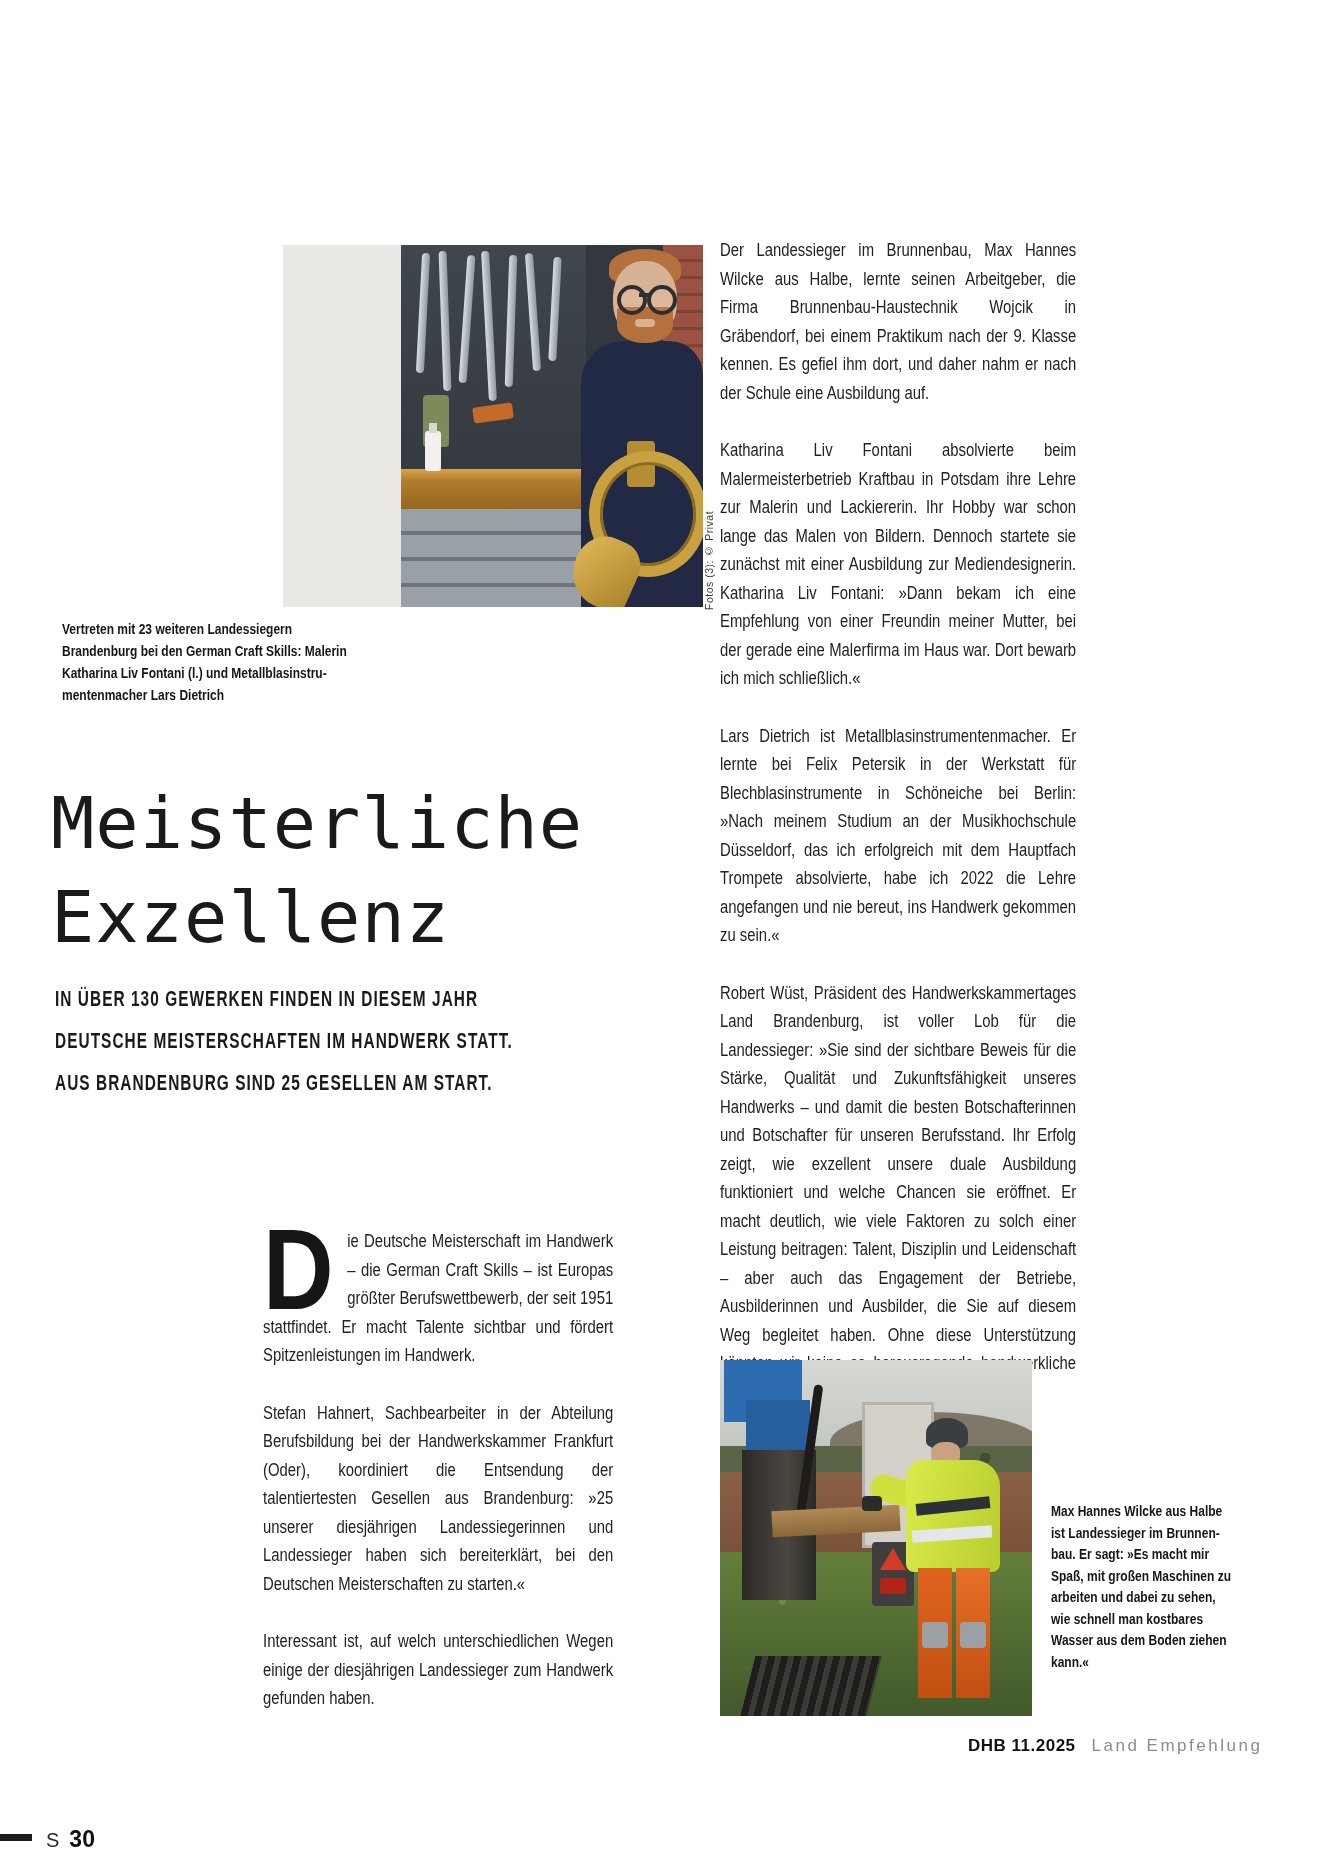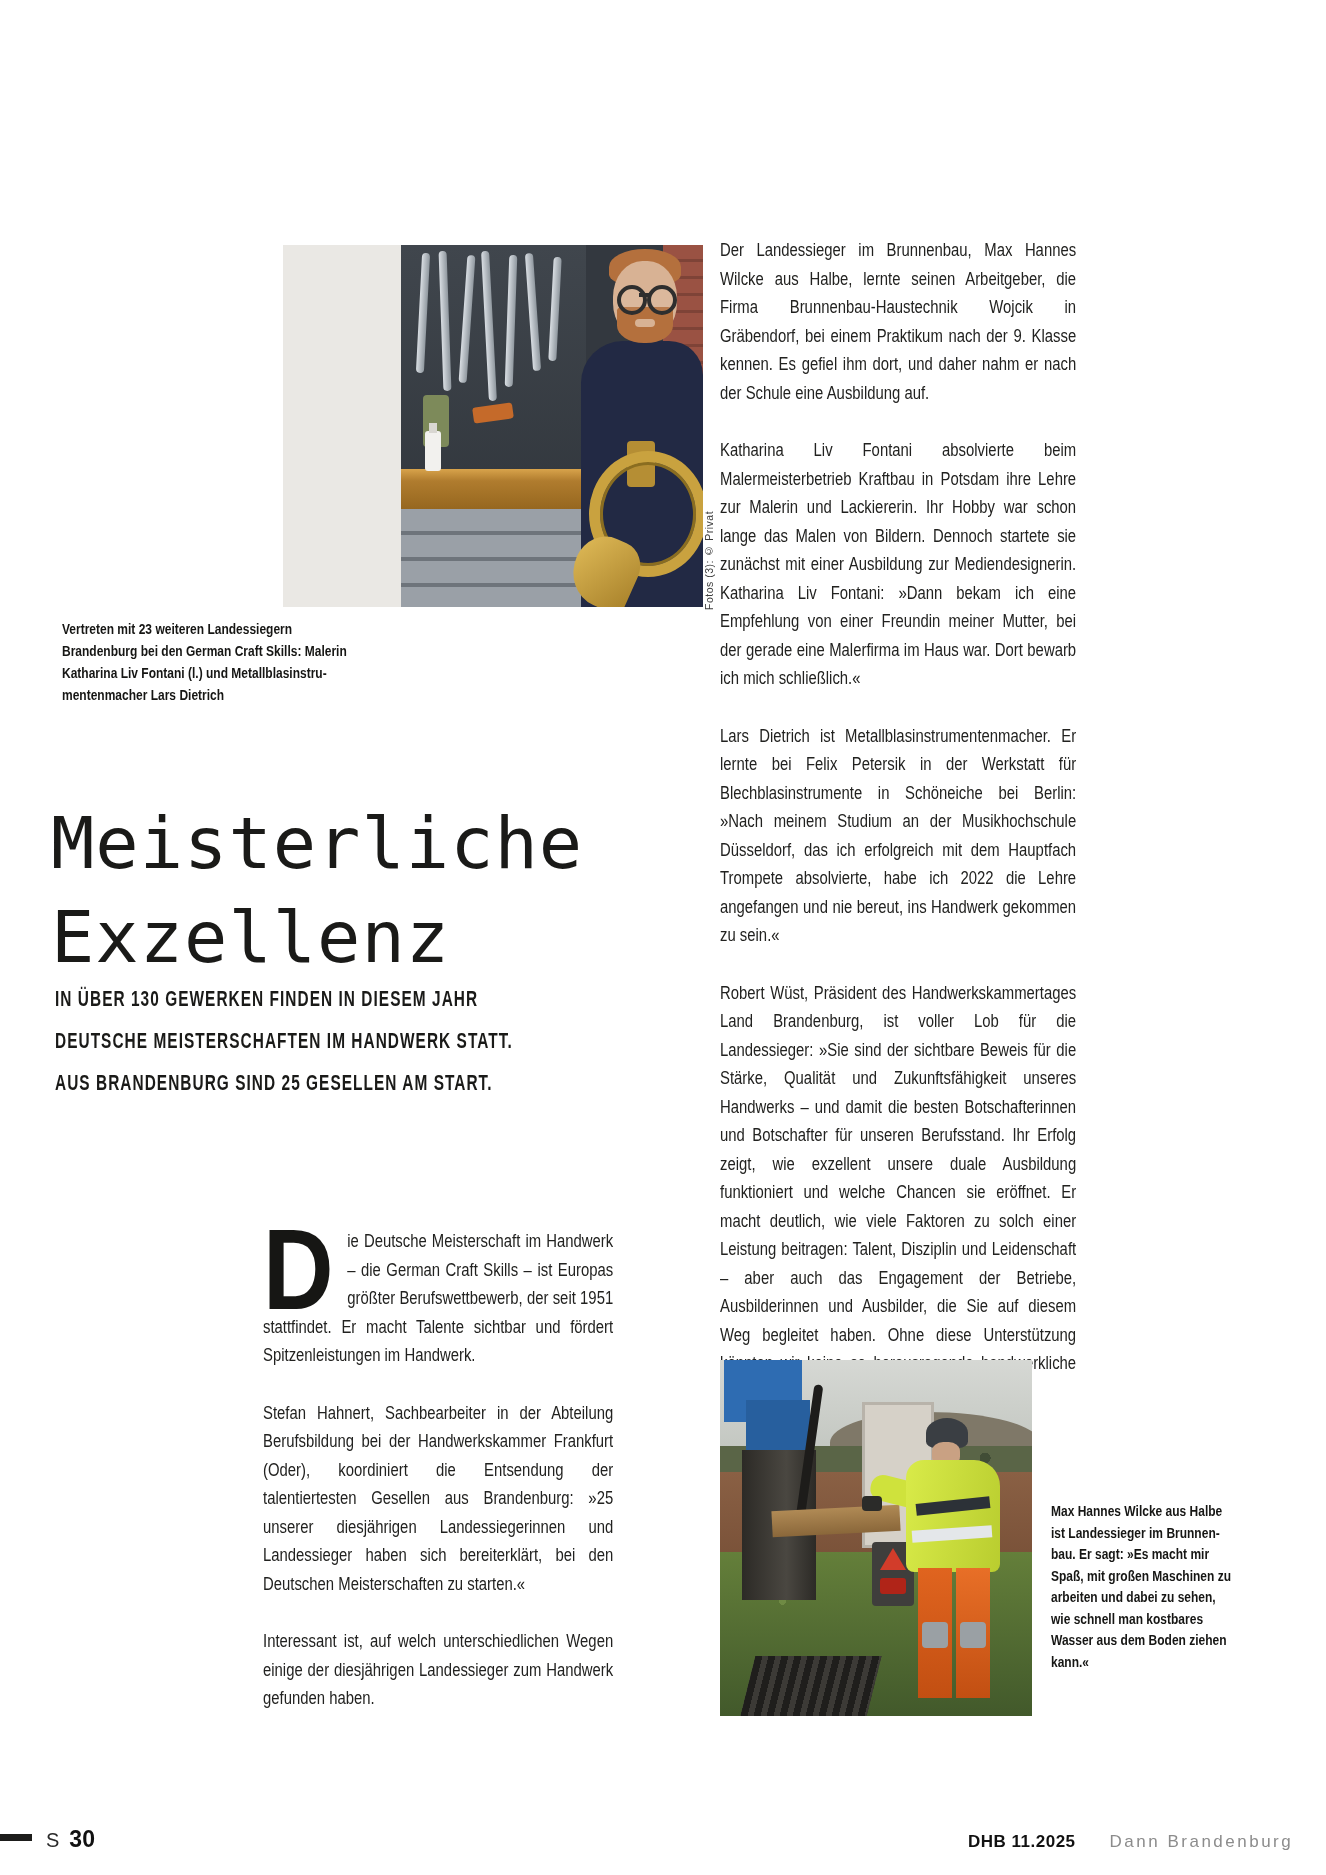--- a/index.html
+++ b/index.html
@@ -93,21 +93,21 @@
   .pb-trou2{left:236px;top:208px;width:34px;height:130px;background:linear-gradient(#e86f27,#c24f12);}
   .pb-knee1{left:202px;top:262px;width:26px;height:26px;background:#9aa0a4;border-radius:4px;}
   .pb-knee2{left:240px;top:262px;width:26px;height:26px;background:#9aa0a4;border-radius:4px;}
 
   
   .photo-credit{left:703px;top:486px;height:124px;width:16px;
      writing-mode:vertical-rl;transform:rotate(180deg);
      font-size:10.5px;color:#3c3c3c;letter-spacing:.5px;}
   .caption-top{left:62px;top:618px;width:400px;transform:scaleX(.8);transform-origin:0 0;
      font-weight:bold;font-size:15px;line-height:22px;white-space:pre-line;color:#161614;}
-  .headline{left:51px;top:796px;font-family:"DejaVu Sans Mono",monospace;
+  .headline{left:51px;top:776px;font-family:"DejaVu Sans Mono",monospace;
      font-size:72px;line-height:94px;letter-spacing:1px;white-space:pre-line;color:#1a1a18;}
   .standfirst{left:55px;top:978px;width:760px;transform:scaleX(.7);transform-origin:0 0;
      font-weight:bold;font-size:22px;line-height:42px;letter-spacing:1.5px;white-space:pre-line;color:#1a1a18;}
 
   .col{position:absolute;transform:scaleX(.85);transform-origin:0 0;
      font-size:17.5px;line-height:28.5px;text-align:justify;color:#222220;}
   .col p{margin:0 0 29px 0;}
   .col p:last-child{margin-bottom:0;}
   .col-left{left:263px;top:1227px;width:412px;}
   .col-right{left:720px;top:236px;width:419px;}
@@ -116,21 +116,21 @@
   .initials{font-weight:bold;font-style:italic;font-size:14px;letter-spacing:1px;margin-left:6px;}
 
   .caption-bottom{left:1051px;top:1500px;width:240px;transform:scaleX(.8);transform-origin:0 0;
      font-weight:bold;font-size:15px;line-height:21.5px;white-space:pre-line;color:#161614;}
 
   
   .footer-bar{left:0;top:1834px;width:32px;height:7px;background:#1d1d1b;}
   .footer-page{left:46px;top:1826px;display:flex;align-items:baseline;gap:9px;}
   .footer-page .s{font-size:20px;letter-spacing:1px;color:#2a2a2a;}
   .footer-page .num{font-size:23px;font-weight:bold;color:#111;}
-  .footer-right{left:968px;top:1832px;display:flex;align-items:flex-start;gap:18px;}
+  .footer-right{left:968px;top:1736px;display:flex;align-items:flex-start;}
   .footer-right .issue{font-size:17px;font-weight:bold;letter-spacing:.5px;color:#111;}
   .footer-right .region{font-size:17px;color:#8c8c8c;letter-spacing:2.5px;margin-left:16px;}
 </style>
 </head>
 <body>
 
 <div class="page">
 
   <div class="photo ph-left">
     <div class="pl-ceiling"></div>
@@ -235,16 +235,16 @@
 Wasser aus dem Boden ziehen
 kann.«</div>
 
   <div class="abs footer-bar"></div>
   <div class="abs footer-page">
     <span class="s">S</span>
     <span class="num">30</span>
   </div>
   <div class="abs footer-right">
     <span class="issue">DHB 11.2025</span>
-    <span class="region">Dann Brandenburg</span>
+    <span class="region">Land Empfehlung</span>
   </div>
 
 </div>
 
 </body></html>

